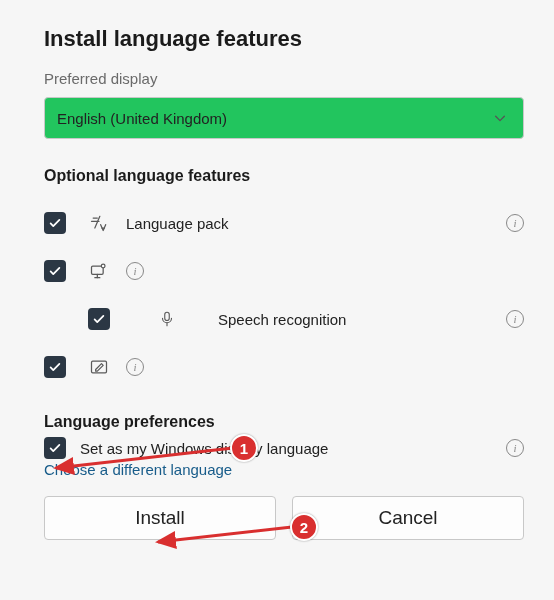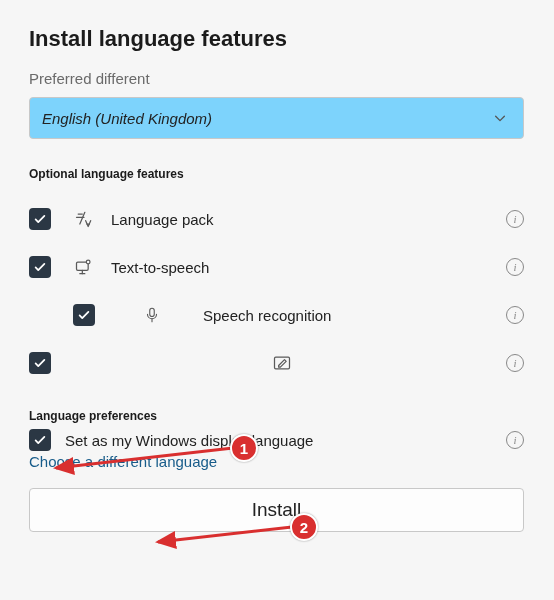--- a/index.html
+++ b/index.html
@@ -8,57 +8,55 @@
     padding: 0;
     width: 554px;
     height: 600px;
     background: #f6f6f6;
     font-family: "Segoe UI", -apple-system, BlinkMacSystemFont, sans-serif;
     color: #1b1b1b;
     overflow: hidden;
   }
   .container {
     position: relative;
-    padding: 26px 30px 20px 29px;
+    padding: 26px 30px 20px 44px;
   }
   h1.title {
     font-size: 22px;
     font-weight: 600;
     margin: 0 0 18px 0;
   }
   .label {
     font-size: 15px;
     color: #6a6a6a;
     margin-bottom: 10px;
   }
   .dropdown {
     position: relative;
     border: 1px solid #c8c8c8;
     border-radius: 4px;
-    background: #7dd3fc;
+    background: #22c55e;
     padding: 9px 12px;
     font-size: 15px;
     color: #222;
     display: flex;
     align-items: center;
     justify-content: space-between;
     cursor: pointer;
     margin-bottom: 28px;
-    font-style: italic;
   }
   .section-title {
-    font-size: 12px;
+    font-size: 16px;
     font-weight: 600;
     margin-bottom: 14px;
   }
   .row {
     display: flex;
     align-items: center;
     height: 48px;
-    justify-content: space-between;
   }
   .row.indent { padding-left: 44px; gap: 24px; }
   .checkbox {
     width: 22px;
     height: 22px;
     border-radius: 4px;
     background: #2b3744;
     display: flex;
     align-items: center;
     justify-content: center;
@@ -148,21 +146,21 @@
     overflow: visible;
   }
 </style>
 </head>
 <body>
 
 <div class="container">
 
   <h1 class="title">Install language features</h1>
 
-  <div class="label">Preferred different</div>
+  <div class="label">Preferred display</div>
 
   <div class="dropdown">
     <span>English (United Kingdom)</span>
     <span class="icon-slot" style="margin:0">
       <svg width="14" height="14" viewBox="0 0 16 16" fill="none">
           <path d="M3 6l5 5 5-5" stroke="#555" stroke-width="1.5" stroke-linecap="round" stroke-linejoin="round"></path>
         </svg>
     </span>
   </div>
 
@@ -194,21 +192,20 @@
         </svg>
     </div>
     <span class="icon-slot">
       <svg width="20" height="20" viewBox="0 0 24 24" fill="none" stroke="#5a5a5a" stroke-width="1.5" stroke-linecap="round" stroke-linejoin="round">
           <rect x="3" y="6" width="14" height="10" rx="1.5"></rect>
           <path d="M7 20h6"></path>
           <path d="M10 16v4"></path>
           <circle cx="17" cy="6" r="2.2" fill="#fff"></circle>
         </svg>
     </span>
-    <span class="row-text">Text-to-speech</span>
     <span class="info">i</span>
   </div>
 
   <div class="row indent">
     <div class="checkbox">
       <svg width="14" height="14" viewBox="0 0 16 16" fill="none">
           <path d="M3 8.5l3 3 7-7" stroke-width="2" stroke-linecap="round" stroke-linejoin="round"></path>
         </svg>
     </div>
     <span class="icon-slot">
@@ -246,20 +243,21 @@
         </svg>
     </div>
     <span class="row-text" style="flex:1">Set as my Windows display language</span>
     <span class="info">i</span>
   </div>
 
   <div class="link">Choose a different language</div>
 
   <div class="buttons">
     <div class="btn">Install</div>
+    <div class="btn">Cancel</div>
   </div>
 
   <div class="badge" style="left:230px; top:434px;">1</div>
   <div class="badge" style="left:290px; top:513px;">2</div>
 
   <svg class="arrow" style="left:48px; top:442px;" width="200" height="40">
     <defs>
         <marker id="ah1" markerWidth="8" markerHeight="8" refX="6" refY="3" orient="auto">
           <path d="M0,0 L7,3 L0,6 Z" fill="#d92f2f"></path>
         </marker>

